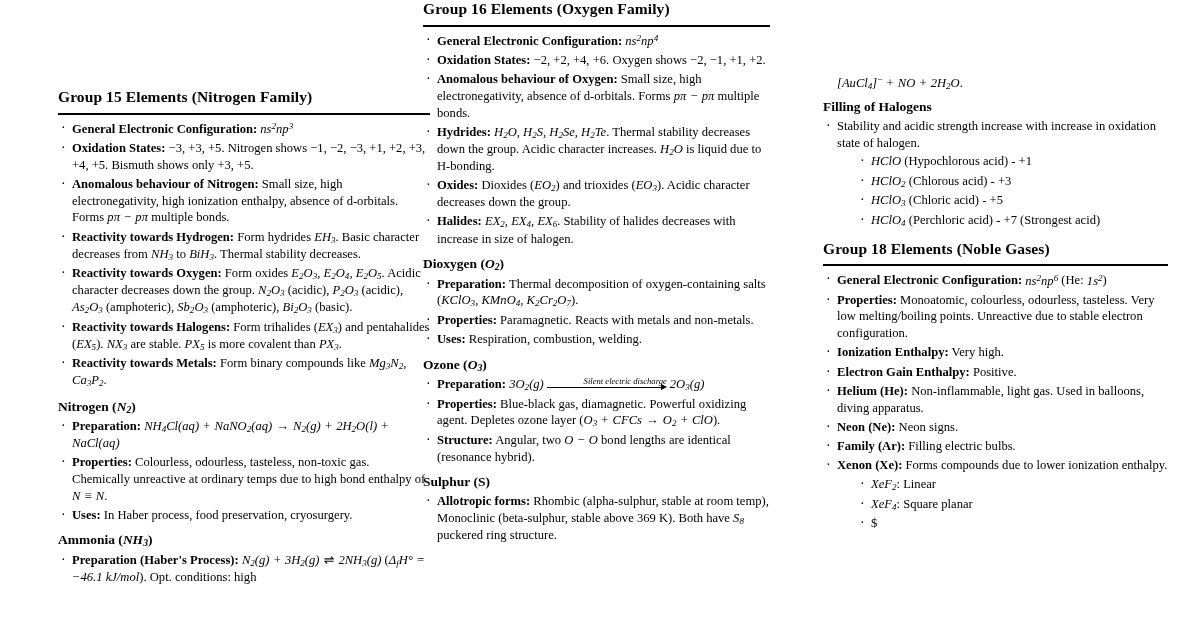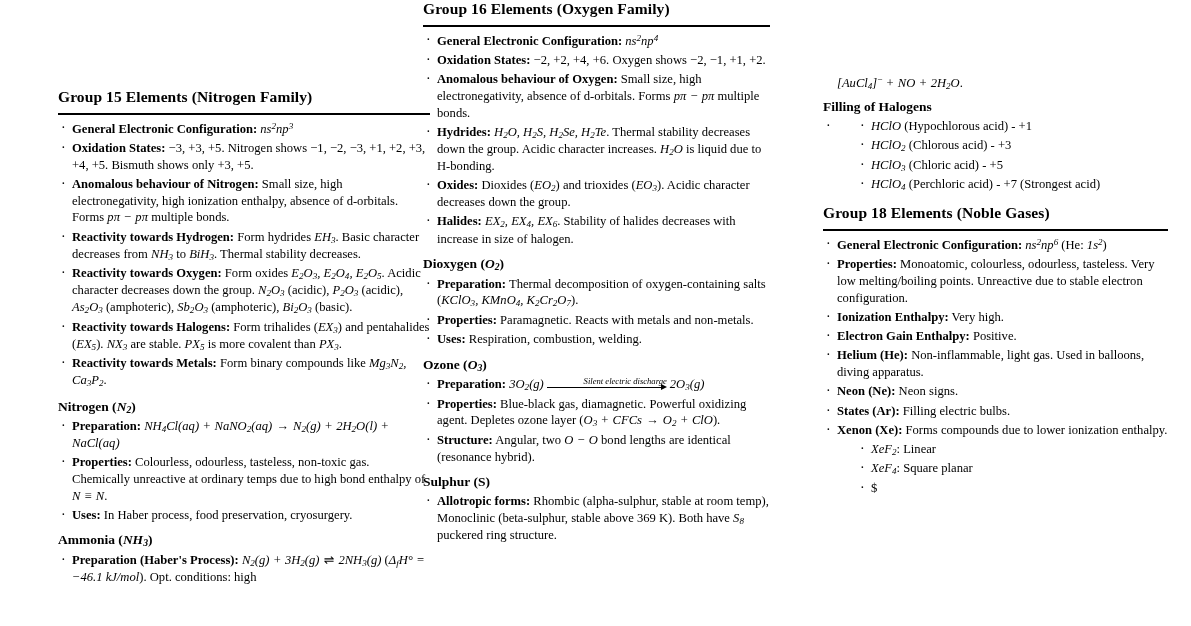--- a/index.html
+++ b/index.html
@@ -320,20 +320,21 @@
     <div class="colinner">
 
       <div style="font-size:12.6px; line-height:1.33; padding-left:14px; margin-bottom:7px;">
         <span class="m">[AuCl<sub>4</sub>]<sup class="num">−</sup> <span class="op">+</span> NO <span class="op">+</span> 2H<sub>2</sub>O</span>.
       </div>
 
       <h3 class="sub-title" style="margin-top:0;">Filling of Halogens</h3>
 
       <ul class="blist">
         <li>
+          <span>Stability and acidic strength increase with increase in oxidation state of halogen.</span>
           <ul class="blist">
             <li>
               <span class="m">HClO</span>
               <span>(Hypochlorous acid) - <span class="m num">+1</span></span>
             </li>
             <li>
               <span class="m">HClO<sub>2</sub></span>
               <span>(Chlorous acid) - <span class="m num">+3</span></span>
             </li>
             <li>
@@ -370,21 +371,21 @@
         </li>
         <li>
           <b>Helium (He):</b>
           Non-inflammable, light gas. Used in balloons, diving apparatus.
         </li>
         <li>
           <b>Neon (Ne):</b>
           Neon signs.
         </li>
         <li>
-          <b>States (Ar):</b>
+          <b>Family (Ar):</b>
           Filling electric bulbs.
         </li>
         <li>
           <b>Xenon (Xe):</b>
           Forms compounds due to lower ionization enthalpy.
           <ul class="blist">
             <li>
               <span class="m">XeF<sub>2</sub></span><span>: Linear</span>
             </li>
             <li>

